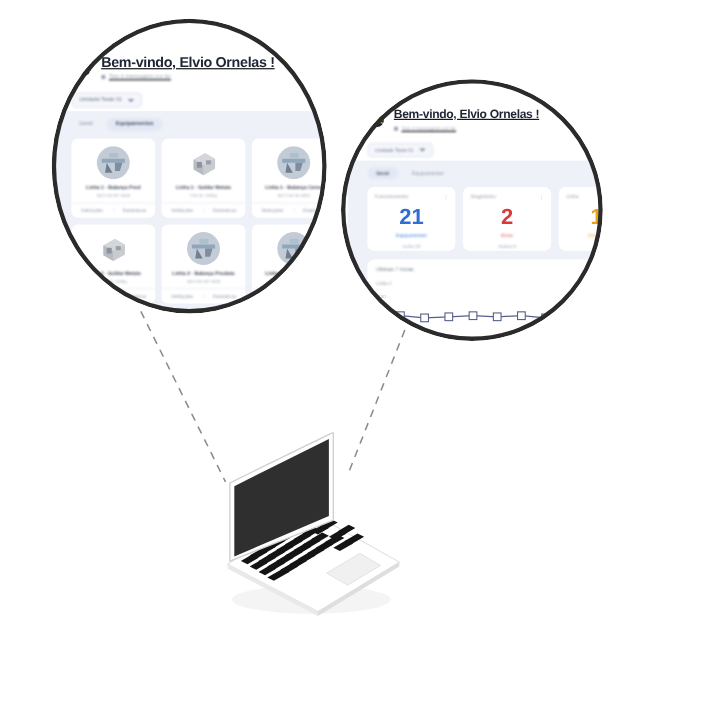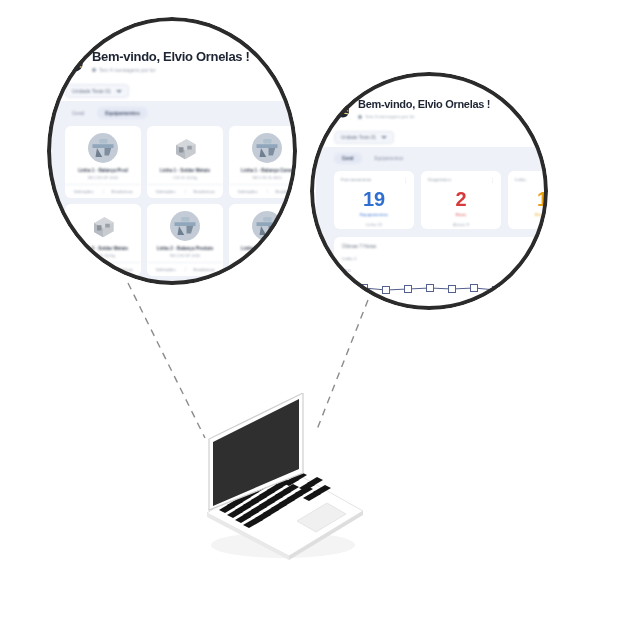--- a/index.html
+++ b/index.html
@@ -24,21 +24,21 @@
     position:absolute;inset:0;border-radius:50%;
     border:4px solid #2b2b2b;box-sizing:border-box;pointer-events:none;z-index:40;
   }
   #circle-left{left:47px;top:17px;width:250px;height:268px;}
   #circle-right{left:310px;top:72px;width:238px;height:238px;}
 
   .viewport{position:absolute;inset:0;overflow:hidden;border-radius:50%;}
   .app{position:absolute;background:#ffffff;}
 
   
-  .app-header{background:#ffffff;display:flex;align-items:flex-end;gap:7px;}
+  .app-header{background:#ffffff;display:flex;align-items:center;gap:7px;text-decoration:underline;}
   .logo{flex:none;position:relative;}
   .welcome-title{
     font-weight:700;color:#1d2433;letter-spacing:-0.3px;white-space:nowrap;
   }
   .welcome-sub{display:flex;align-items:center;gap:3px;white-space:nowrap;color:#9aa3b2;}
   .dot-badge{width:4px;height:4px;border-radius:50%;background:#9aa3b2;flex:none;}
 
   .app-body{background:#eef1f8;}
   .unit-select{
     background:#f4f6fb;border:1px solid #e1e6f0;border-radius:4px;
@@ -337,21 +337,21 @@
         <div class="app-body" style="margin-top:3px;padding:6px 0 10px 18px;min-height:220px;">
           <div class="tabs blur-md" style="font-size:4.5px;margin-bottom:7px;">
             <div class="tab active" style="padding:3px 8px;">Geral</div>
             <div class="tab" style="padding:3px 7px;">Equipamentos</div>
           </div>
 
           <div class="stat-row" style="gap:7px;width:260px;">
             <div class="stat-card" style="width:80px;height:58px;padding:6px 7px;">
               <div class="stat-label blur-md" style="font-size:4.4px;">Funcionamento</div>
               <div class="stat-kebab" style="right:6px;top:6px;font-size:5px;letter-spacing:0;">⋮</div>
-              <div class="stat-value" style="font-size:20px;margin-top:7px;color:#2f6fd0;">19</div>
+              <div class="stat-value" style="font-size:20px;margin-top:7px;color:#2f6fd0;">21</div>
               <div class="stat-caption blur-md" style="font-size:4.4px;margin-top:3px;color:#2f6fd0;">Equipamentos</div>
               <div class="stat-foot blur-md" style="font-size:4.2px;margin-top:5px;">Linha 15</div>
             </div>
 
             <div class="stat-card" style="width:80px;height:58px;padding:6px 7px;">
               <div class="stat-label blur-md" style="font-size:4.4px;">Diagnóstico</div>
               <div class="stat-kebab" style="right:6px;top:6px;font-size:5px;">⋮</div>
               <div class="stat-value" style="font-size:20px;margin-top:7px;color:#d63a3a;">2</div>
               <div class="stat-caption blur-md" style="font-size:4.4px;margin-top:3px;color:#d63a3a;">Erros</div>
               <div class="stat-foot blur-md" style="font-size:4.2px;margin-top:5px;">Avisos 9</div>

